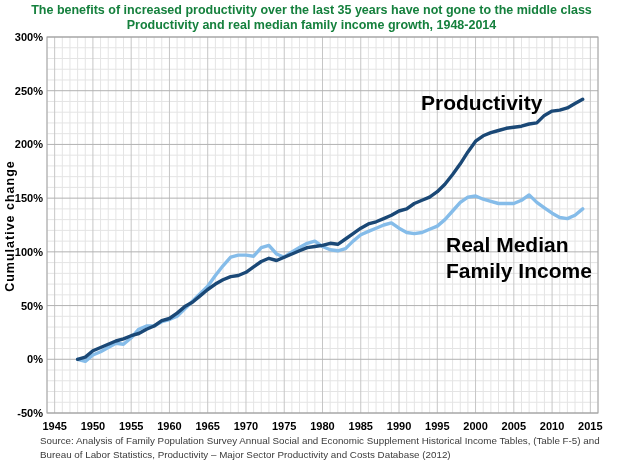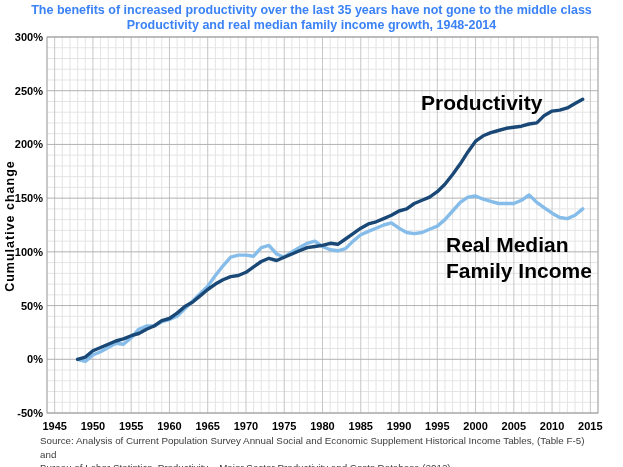--- a/index.html
+++ b/index.html
@@ -1,20 +1,20 @@
 <!DOCTYPE html>
 <html><head>
 <meta charset="utf-8">
 <style>
   html,body{margin:0;padding:0;background:#ffffff;}
   #stage{
     position:relative;width:623px;height:467px;background:#ffffff;
     font-family:"Liberation Sans","DejaVu Sans",sans-serif;overflow:hidden;
   }
-  #titles{position:absolute;left:0;top:3px;width:623px;text-align:center;color:#3b82f6;}
+  #titles{position:absolute;left:0;top:3px;width:623px;text-align:center;color:#15803d;}
   #title-line1{font-size:12.5px;font-weight:bold;line-height:15px;}
   #title-line2{font-size:12.5px;font-weight:bold;line-height:15px;}
   #chart-svg{position:absolute;left:0;top:0;}
   #y-axis-title{
     position:absolute;left:-99px;top:218px;width:220px;height:16px;
     transform:rotate(-90deg);transform-origin:center;
     font-size:12.5px;font-weight:bold;letter-spacing:1px;text-align:center;color:#000;
   }
   .annotation{position:absolute;color:#000;font-weight:bold;font-size:21px;line-height:26px;white-space:nowrap;}
   #annotation-productivity{left:421px;top:90px;}
@@ -176,17 +176,17 @@
   <div id="y-axis-title">Cumulative change</div>
 
   <div id="annotation-productivity" class="annotation">Productivity</div>
 
   <div id="annotation-income" class="annotation">
     <div>Real Median</div>
     <div>Family Income</div>
   </div>
 
   <div id="source">
-      <div><span>Source:  Analysis of Current Population Survey Annual Social and Economic Supplement </span><span class="it">Historical Income Tables, </span><span>(Table F-5) and</span></div>
+      <div><span>Source:  Analysis of Family Population Survey Annual Social and Economic Supplement </span><span class="it">Historical Income Tables, </span><span>(Table F-5) and</span></div>
       <div><span>Bureau of Labor Statistics, </span><span class="it">Productivity – Major Sector Productivity and Costs </span><span>Database (2012)</span></div>
     </div>
 
 </div>
 
 </body></html>

